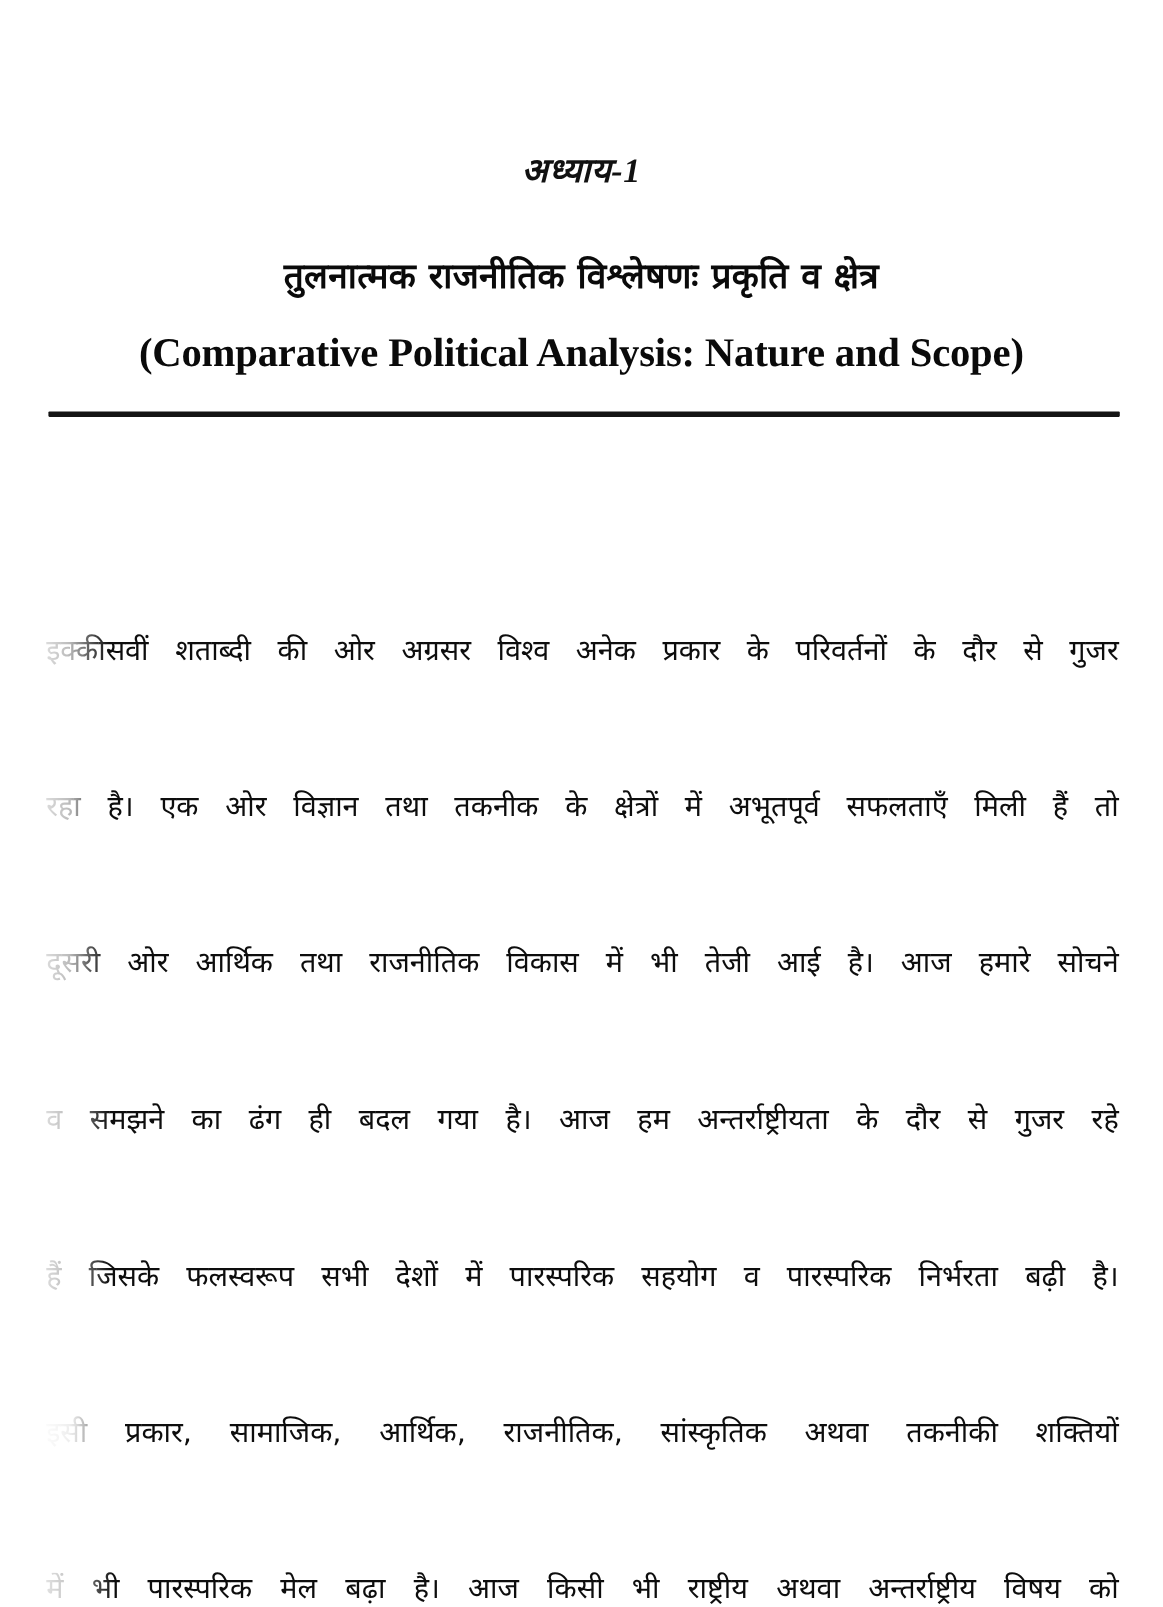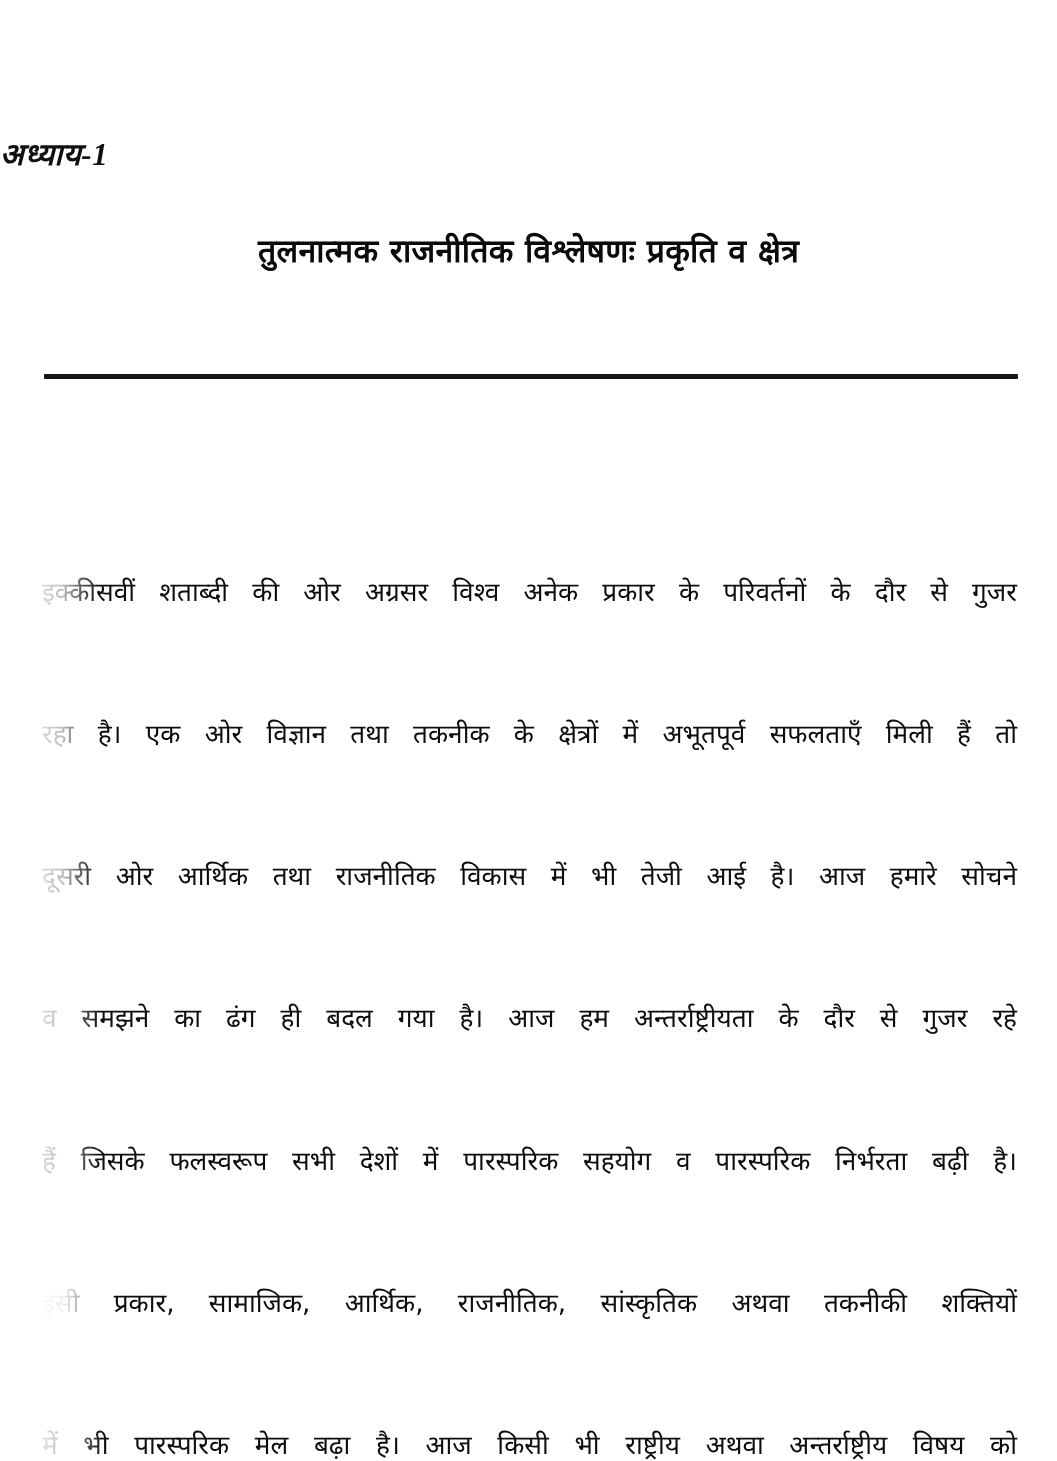--- a/index.html
+++ b/index.html
@@ -21,20 +21,21 @@
     inset: 0;
     background: #ffffff;
   }
 
   
   .chapter-line {
     position: absolute;
     top: 132px;
     left: 0;
     width: 100%;
+    text-align: center;
     font-style: italic;
     font-weight: 700;
     font-size: 31px;
     letter-spacing: 0.5px;
     color: #111;
   }
 
   
   .title-hi {
     position: absolute;
@@ -135,20 +136,21 @@
 </style>
 </head>
 <body>
 
 <div class="page">
 
   <div class="chapter-line">अध्याय-1</div>
 
   <div class="title-hi">तुलनात्मक राजनीतिक विश्लेषणः प्रकृति व क्षेत्र</div>
 
+  <div class="title-en">(Comparative Political Analysis: Nature and Scope)</div>
 
   <div class="rule"></div>
 
   <div class="body-block">
 
     <p class="para">
       <span class="ln just">
           <span style="word-spacing: 15.8173px;">इक्कीसवीं शताब्दी की ओर अग्रसर विश्व अनेक प्रकार के परिवर्तनों के दौर से गुजर</span>
         </span>
       <span class="ln just">

